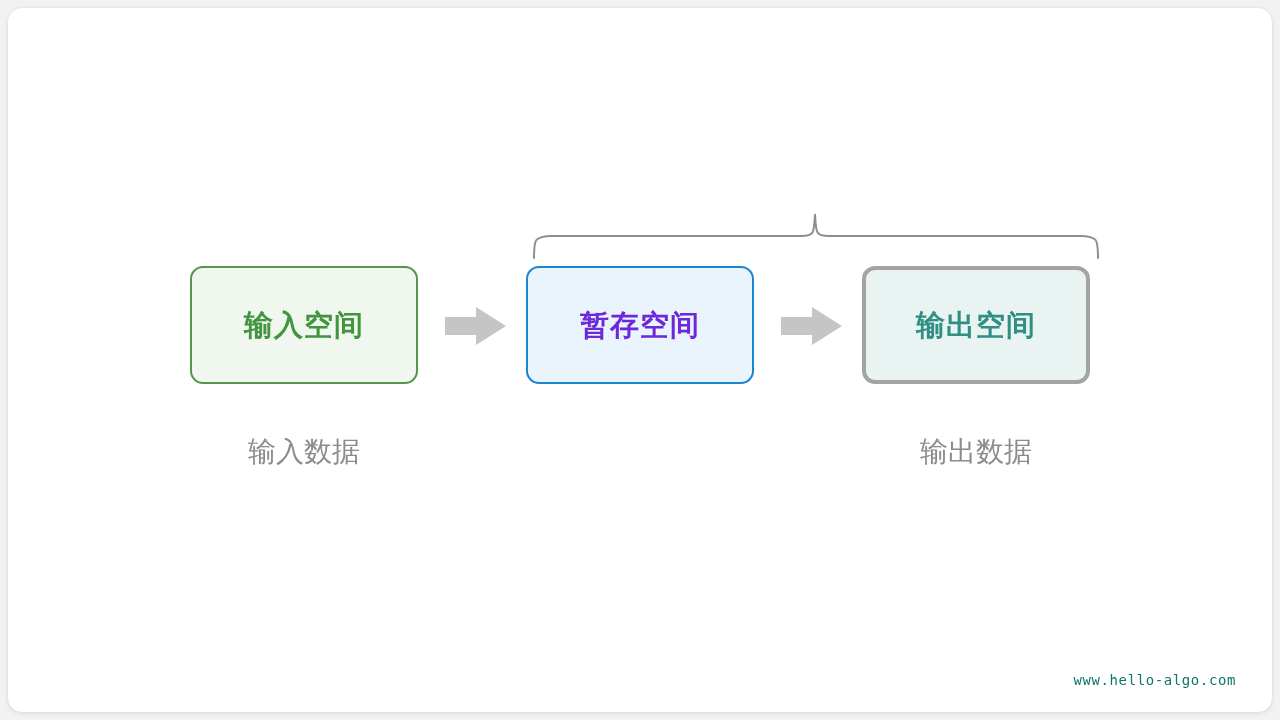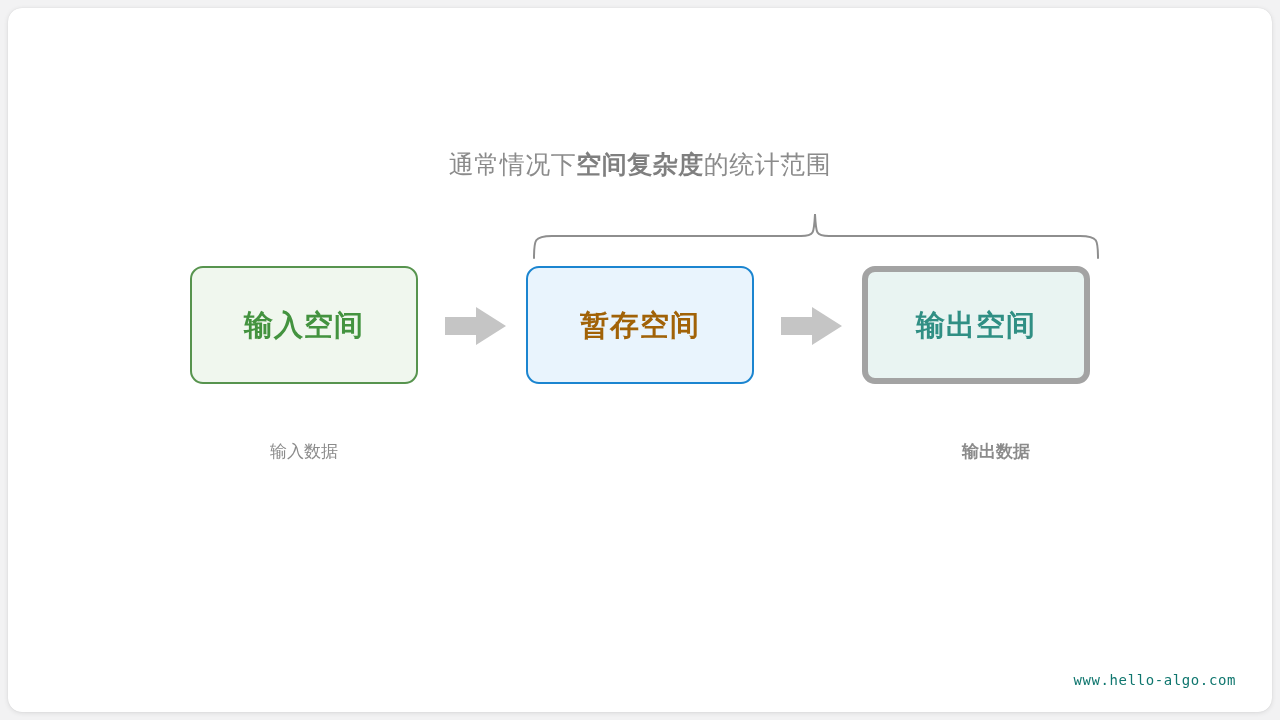--- a/index.html
+++ b/index.html
@@ -89,72 +89,69 @@
     background: #f0f7ee;
     border: 2px solid #57944e;
   }
   #box-input .box-label { color: #43933f; }
 
   #box-temp {
     left: 518px;
     background: #e9f4fd;
     border: 2.6px solid #1b85d0;
   }
-  #box-temp .box-label { color: #a16207; text-align: right; }
+  #box-temp .box-label { color: #6d28d9; text-align: right; }
 
   #box-output {
     left: 854px;
     background: #e9f4f2;
-    border: 6px solid #a3a3a3;
+    border: 4px solid #a3a3a3;
   }
   #box-output .box-label { color: #308f84; }
 
   .arrow {
     position: absolute;
     top: 40px;
     width: 62px;
     height: 40px;
   }
   #arrow-1 { left: 437px; }
   #arrow-2 { left: 773px; }
 
   
   .caption-col {
     position: absolute;
     top: 420px;
     width: 300px;
     text-align: center;
     color: #8b8b8b;
-    font-size: 17px;
+    font-size: 28px;
     line-height: 48px;
   }
   #caption-input  { left: 146px; }
   #caption-temp   { left: 482px; }
-  #caption-output { left: 838px; font-weight: bold; }
+  #caption-output { left: 818px; }
 
   
   #watermark {
     position: absolute;
     right: 36px;
     bottom: 24px;
     font-family: "DejaVu Sans Mono", "Liberation Mono", monospace;
     font-size: 14px;
     color: #0f766e;
     letter-spacing: 0.6px;
   }
 </style>
 </head>
 <body>
 
 <div id="canvas">
   <div id="card">
 
-    <div id="annotation">
-      <span>通常情况下</span><span class="bold">空间复杂度</span><span>的统计范围</span>
-    </div>
 
     <svg id="brace" viewBox="0 0 600 62" fill="none">
       <path d="M 16 58
                C 16 40, 16 36, 34 36
                L 283 36
                C 296 36, 296 34, 297 14
                C 298 34, 298 36, 311 36
                L 562 36
                C 580 36, 580 40, 580 58" stroke="#8e8e8e" stroke-width="2" stroke-linecap="round" fill="none"></path>
     </svg>

